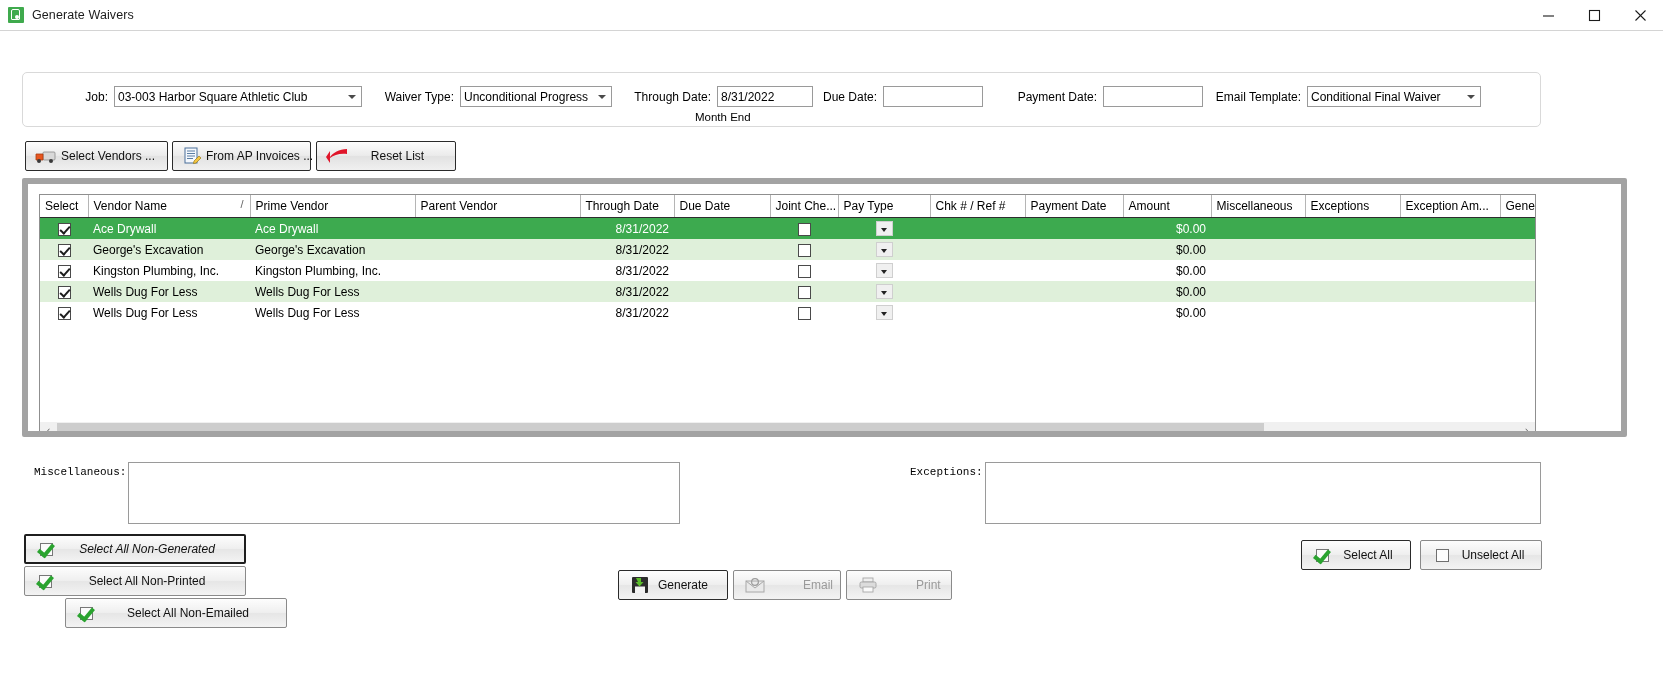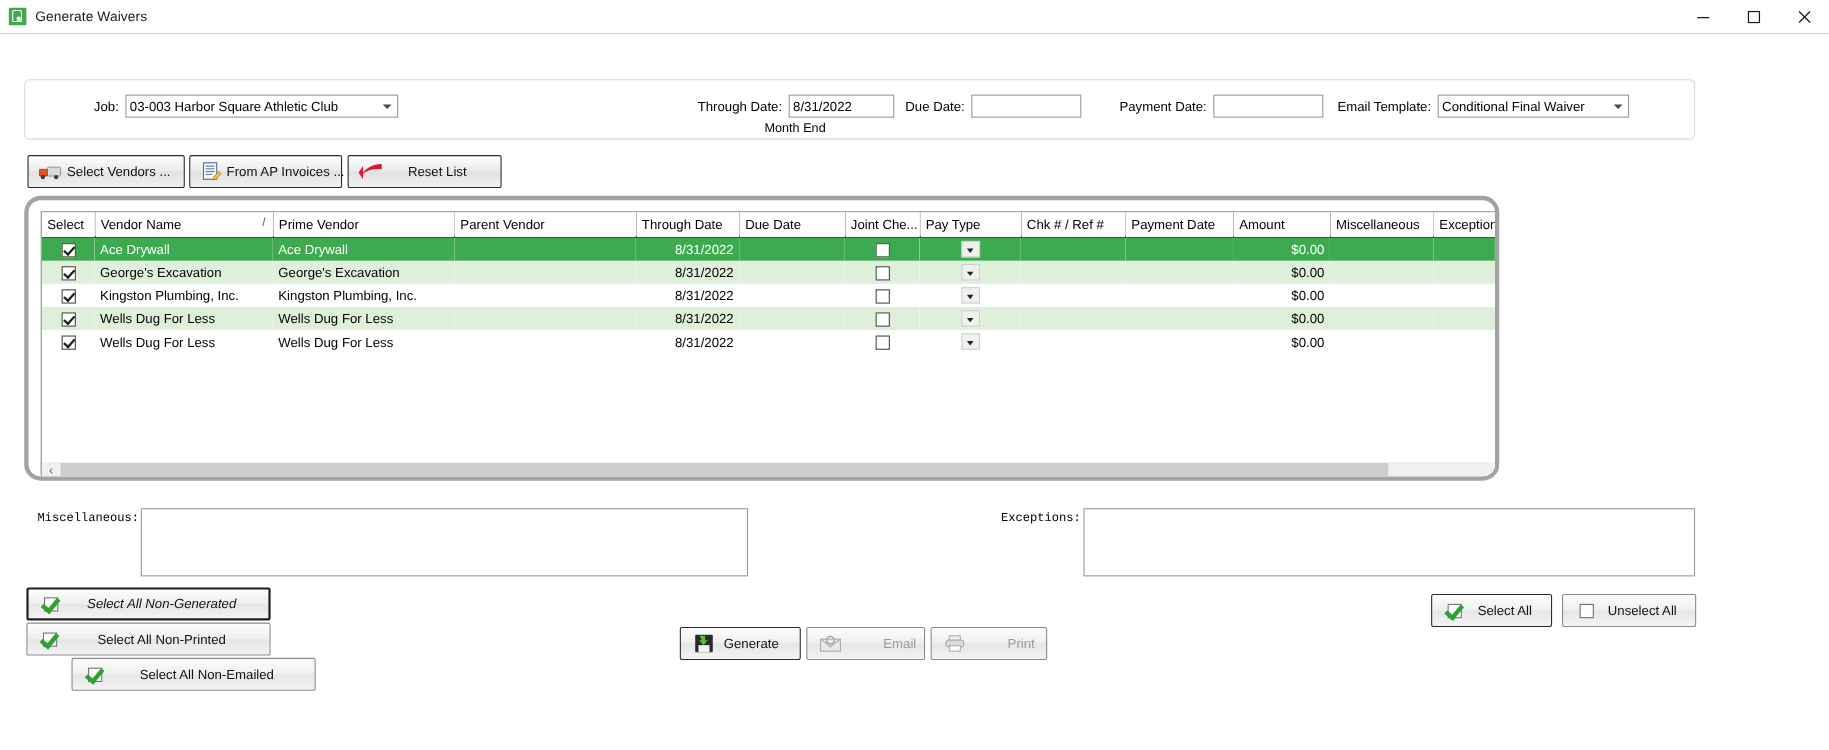--- a/index.html
+++ b/index.html
@@ -159,24 +159,24 @@
     text-align: center;
     padding-right: 10px;
     white-space: nowrap;
   }
 
   
   .grid-panel {
     position: absolute;
     left: 22px;
     top: 178px;
-    width: 1341px;
+    width: 1605px;
     height: 259px;
-    border: 4px solid #a3a3a3;
-    border-radius: 15px;
+    border: 6px solid #a3a3a3;
+    border-radius: 2px;
     background: #ffffff;
     box-sizing: border-box;
     overflow: hidden;
   }
   .grid-inner {
     position: absolute;
     left: 11px;
     top: 10px;
     width: 1497px;
     height: 238px;
@@ -412,20 +412,27 @@
 <div class="filter-panel">
 
   <div class="fld" style="left:55px; top:13px;">
     <div class="fld-label" style="width:30px; margin-right:6px;">Job:</div>
     <div class="inp combo" style="width:248px;">
       <span>03-003  Harbor Square Athletic Club</span>
       <span class="arrow"></span>
     </div>
   </div>
 
+  <div class="fld" style="left:359px; top:13px;">
+    <div class="fld-label" style="width:72px; margin-right:6px;">Waiver Type:</div>
+    <div class="inp combo" style="width:152px;">
+      <span>Unconditional Progress</span>
+      <span class="arrow"></span>
+    </div>
+  </div>
 
   <div class="fld" style="left:608px; top:13px;">
     <div class="fld-label" style="width:80px; margin-right:6px;">Through Date:</div>
     <div class="inp" style="width:96px;">
       <span>8/31/2022</span>
     </div>
   </div>
   <div class="sub-note" style="left:672px; top:38px;">Month End</div>
 
   <div class="fld" style="left:796px; top:13px;">

